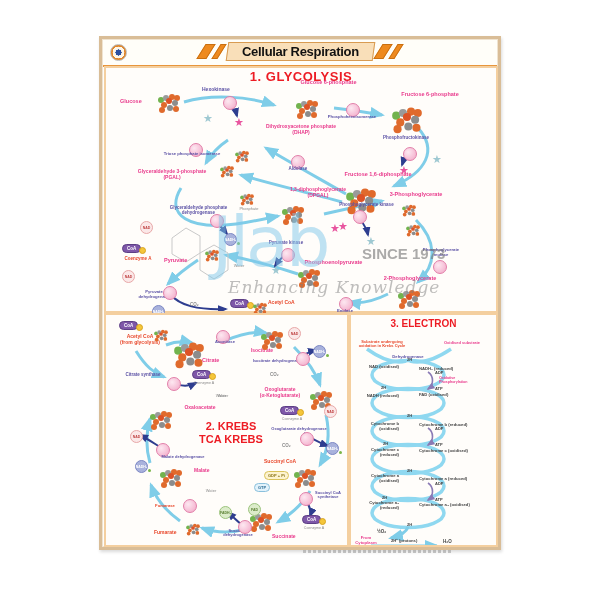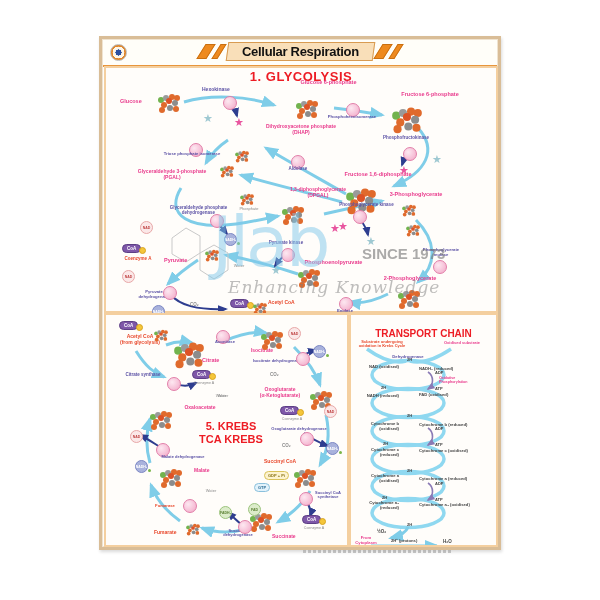--- a/index.html
+++ b/index.html
@@ -250,21 +250,21 @@
       <g fill="none" stroke="#2e3d8f" stroke-width="2" marker-end="url(#an2)">
         <path d="M64,66 C74,72 82,72 90,68"></path>
         <path d="M194,42 C201,38 206,36 210,35"></path>
         <path d="M198,118 C206,124 214,128 222,131"></path>
         <path d="M198,182 C203,190 206,196 204,201"></path>
         <path d="M136,210 C130,205 126,201 122,197"></path>
         <path d="M54,132 C46,127 40,123 34,120"></path>
       </g>
     </svg>
 
-    <div class="lbl hd" style="left:70px;top:105px;width:110px;font-size:11px">5. KREBS</div>
+    <div class="lbl hd" style="left:70px;top:105px;width:110px;font-size:11px">2. KREBS</div>
     <div class="lbl hd" style="left:70px;top:118px;width:110px;font-size:11px">TCA KREBS</div>
 
     <div class="coa-pill" style="left:13px;top:6px">CoA</div>
     <div class="lbl redm b f5" style="left:2px;top:19px;width:64px">
       <span style="display:block">Acetyl CoA</span>
       <span style="display:block">(from glycolysis)</span>
     </div>
     <div class="mol sm" style="left:52px;top:16px"></div>
 
     <div class="lbl purp b f45" style="left:12px;top:57px;width:50px">Citrate synthase</div>
@@ -363,21 +363,21 @@
         <path d="M57,212 C55,218 48,221 40,223"></path>
         <path d="M20,231 L86,231"></path>
       </g>
       <g fill="none" stroke="#8a7ab5" stroke-width="1.6" marker-end="url(#ap3)">
         <path d="M77,57 C83,61 83,70 77,74"></path>
         <path d="M77,113 C83,117 83,126 77,130"></path>
         <path d="M77,168 C83,172 83,181 77,185"></path>
       </g>
     </svg>
 
-    <div class="lbl hd" style="left:0;width:100%;top:13px;font-size:10px">TRANSPORT CHAIN</div>
+    <div class="lbl hd" style="left:0;width:100%;top:3px;font-size:10px">3. ELECTRON</div>
 
     <div class="lbl redm b f4" style="left:0px;top:25px;width:62px">
       <span style="display:block">Substrate undergoing</span>
       <span style="display:block">oxidation in Krebs Cycle</span>
     </div>
     <div class="lbl pink b f4" style="left:78px;top:26px;width:66px">Oxidised substrate</div>
     <div class="lbl purp b f42" style="left:32px;top:40px;width:50px">Dehydrogenase</div>
 
     <div class="lbl dark b f42" style="left:0px;top:50px;width:48px;text-align:right">NAD (oxidised)</div>
     <div class="lbl dark b f42" style="left:68px;top:52px;width:76px;text-align:left">NADH₂ (reduced)</div>

